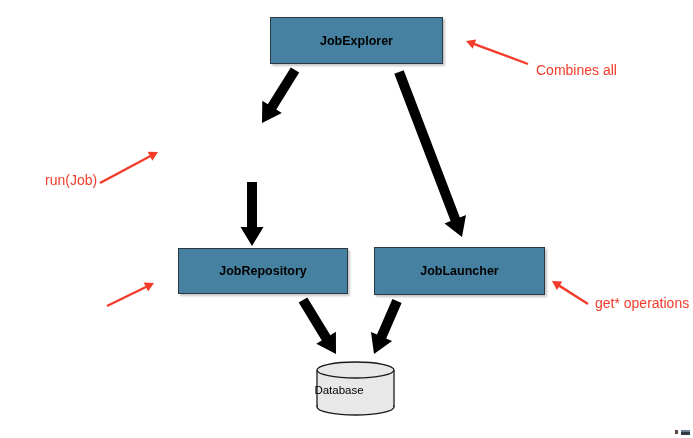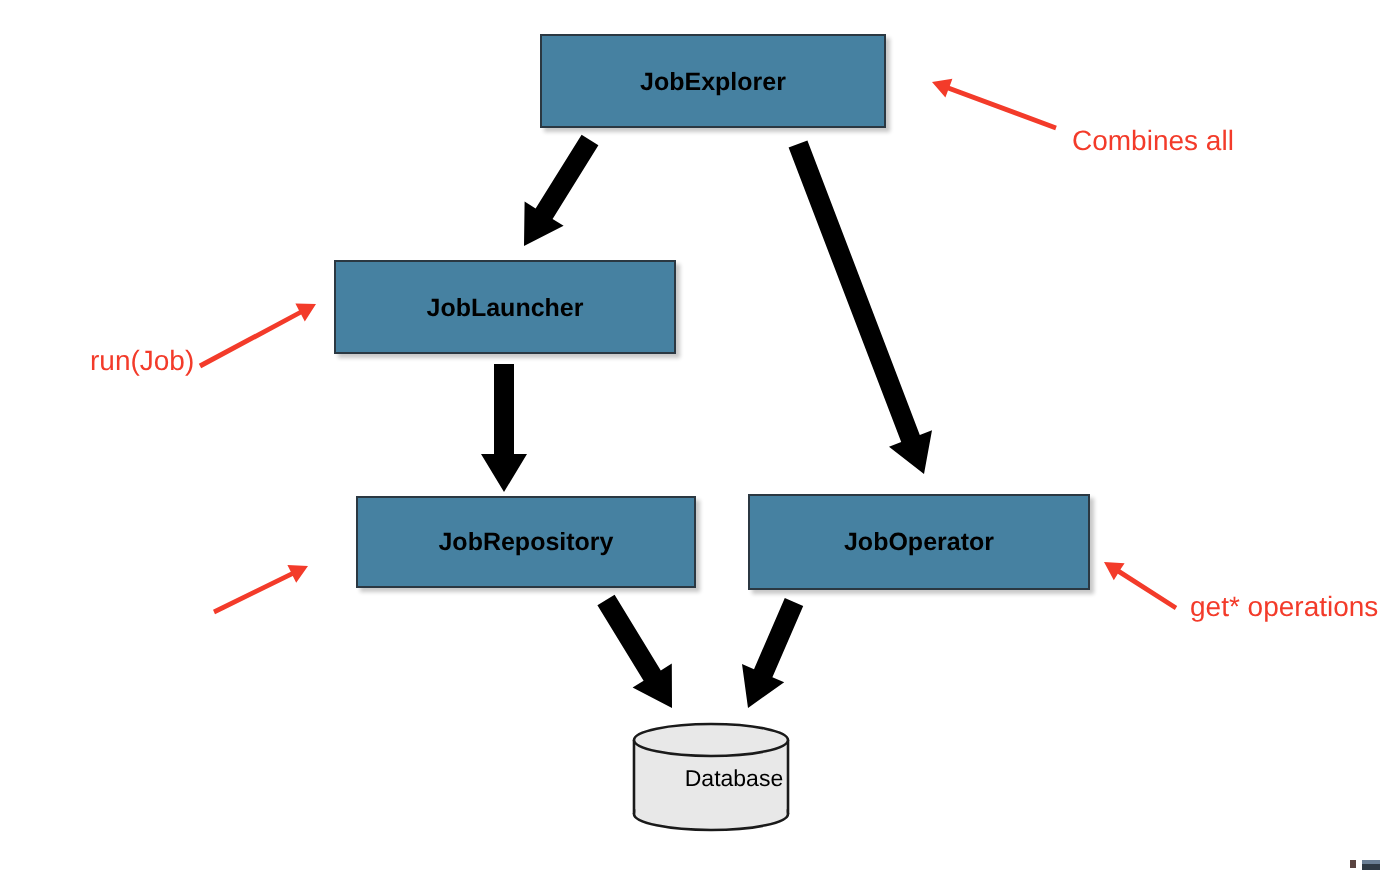--- a/index.html
+++ b/index.html
@@ -53,48 +53,45 @@
     color: var(--annotation);
     white-space: nowrap;
     z-index: 4;
   }
   #annot-combines-all { left: 536px; top: 62px;  }
   #annot-run-job      { left: 45px;  top: 172px; }
   #annot-crud         { left: 10px;  top: 315px; }
   #annot-get-star     { left: 595px; top: 295px; }
   #db-label {
     position: absolute;
-    left: 334px; top: 384px;
+    left: 306px; top: 384px;
     width: 66px;
     text-align: center;
     font-size: 11.5px;
     color: #000000;
     z-index: 4;
   }
   .artifact { position: absolute; z-index: 5; }
   #artifact-0 { left: 675px; top: 430px; width: 3px; height: 4px; }
   #artifact-1 { left: 681px; top: 430px; width: 9px; height: 2px; }
   #artifact-2 { left: 681px; top: 432px; width: 9px; height: 3px; }
 </style>
 </head>
 <body>
 
 <div id="canvas">
 
   <div class="node" id="node-job-operator">
     <span class="node-label">JobExplorer</span>
   </div>
-  <div class="node" id="node-job-launcher">
-    <span class="node-label">JobLauncher</span>
-  </div>
   <div class="node" id="node-job-repository">
     <span class="node-label">JobRepository</span>
   </div>
   <div class="node" id="node-job-explorer">
-    <span class="node-label">JobOperator</span>
+    <span class="node-label">JobLauncher</span>
   </div>
 
   <svg id="arrow-layer" viewBox="0 0 693 438">
     <g>
       <ellipse cx="355.5" cy="407" rx="38.5" ry="8" style="fill:var(--db-fill); stroke:var(--db-border); stroke-width:1.3"></ellipse>
       <rect x="317.65" y="370" width="75.7" height="37" style="fill:var(--db-fill)"></rect>
       <line x1="317" y1="370" x2="317" y2="407" style="stroke:var(--db-border); stroke-width:1.3"></line>
       <line x1="394" y1="370" x2="394" y2="407" style="stroke:var(--db-border); stroke-width:1.3"></line>
       <ellipse cx="355.5" cy="370" rx="38.5" ry="8" style="fill:var(--db-fill); stroke:var(--db-border); stroke-width:1.3"></ellipse>
     </g>

